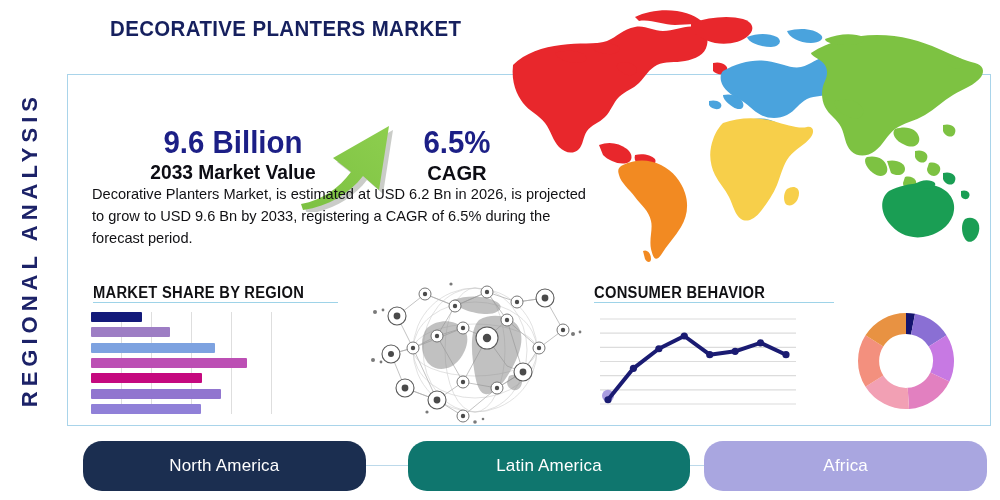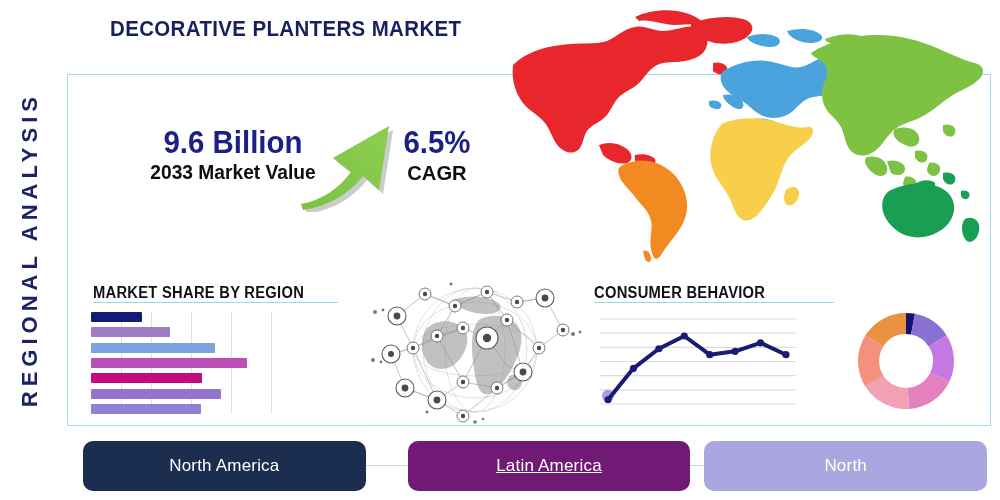--- a/index.html
+++ b/index.html
@@ -38,21 +38,21 @@
     box-sizing:border-box;background:transparent;
   }
 
   
   .kpi{position:absolute;left:88px;top:86px;width:500px;height:90px;margin-top:40px;}
   .kpi-left{position:absolute;left:30px;top:0;text-align:center;width:230px;}
   .kpi-val{font-size:32px;font-weight:700;color:#1c1f86;line-height:1.05;
            transform:scaleX(.92);transform-origin:center;}
   .kpi-lab{font-size:20px;font-weight:700;color:#0d0d14;margin-top:1px;
            transform:scaleX(.96);transform-origin:center;}
-  .kpi-right{position:absolute;left:284px;top:0;text-align:center;width:130px;}
+  .kpi-right{position:absolute;left:304px;top:0;text-align:center;width:130px;}
   .kpi-right .kpi-val{font-size:32px;}
   .kpi-right .kpi-lab{font-size:21px;}
   .arrow-wrap{position:absolute;left:205px;top:-6px;width:110px;height:92px;}
 
   
   .para{
     position:absolute;left:92px;top:183px;width:505px;
     font-size:14.6px;line-height:22px;color:#111114;
   }
 
@@ -85,21 +85,21 @@
   .linechart svg{width:100%;height:100%;display:block;}
 
   
   .donut{position:absolute;left:856px;top:311px;width:100px;height:100px;}
   .donut svg{width:100%;height:100%;display:block;}
 
   
   .regions{position:absolute;left:83px;top:441px;width:904px;height:50px;
            display:flex;align-items:center;}
   .region{
-    height:50px;border-radius:10px;display:flex;align-items:center;
+    height:50px;border-radius:19px;display:flex;align-items:center;
     justify-content:center;color:#ffffff;font-size:17px;font-weight:400;
     letter-spacing:.2px;box-sizing:border-box;flex:1 1 0;
   }
   .region-gap{width:14px;height:50px;position:relative;flex:0 0 14px;}
   .region-gap::after{content:"";position:absolute;left:0;right:0;top:24px;
     height:1px;background:#bcd9ea;}
 </style>
 </head>
 <body>
 
@@ -131,20 +131,21 @@
         <path d="M8 84 C30 80 46 68 58 52 L40 38 L96 6 L86 70 L70 56 C56 74 36 86 10 90 Z" fill="url(#agrad)"></path>
       </svg>
     </div>
 
     <div class="kpi-right">
       <div class="kpi-val">6.5%</div>
       <div class="kpi-lab">CAGR</div>
     </div>
   </div>
 
+  <div class="para">Decorative Planters Market, is estimated at USD 6.2 Bn in 2026, is projected to grow to USD 9.6 Bn by 2033, registering a CAGR of 6.5% during the forecast period.</div>
 
   <div class="worldmap">
     <svg viewBox="0 0 500 260" xmlns="http://www.w3.org/2000/svg">
 
       <g fill="#e8272c">
         <path d="M18 60 C30 48 48 42 66 40 C84 37 100 40 112 36 C122 32 128 24 140 22
                  C150 20 158 26 168 26 C180 26 190 20 200 22 C210 24 214 32 212 40
                  C210 50 200 54 190 56 C180 58 170 56 162 60 C154 64 150 72 144 78
                  C138 84 130 86 124 92 C118 98 116 106 110 112 C104 118 96 120 92 126
                  C88 132 88 140 84 144 C78 150 70 148 64 142 C58 136 56 126 50 118
@@ -370,18 +371,18 @@
         <path d="M 9.472259575903266 75.71968615899182 A 48 48 0 0 1 9.47225957590328 24.280313841008155 L 27.304465362505837 35.59697575096457 A 26.880000000000003 26.880000000000003 0 0 0 27.304465362505827 64.40302424903543 Z" fill="#f3907e"></path>
         <path d="M 9.47225957590328 24.280313841008155 A 48 48 0 0 1 50.000000000000036 2 L 50.00000000000002 23.119999999999997 A 26.880000000000003 26.880000000000003 0 0 0 27.304465362505837 35.59697575096457 Z" fill="#e89242"></path>
       </svg>
   </div>
 
   <div class="regions" id="regions">
       <div class="region" style="background: rgb(27, 46, 80);">North America</div>
       <div class="region-gap"></div>
       <div class="region-gap"></div>
       <div class="region-gap"></div>
-      <div class="region" style="background: #701a75; text-decoration: underline;">Latin America</div>
+      <div class="region" style="background: #0f766e;">Latin America</div>
       <div class="region-gap"></div>
-      <div class="region" style="background: rgb(169, 166, 224);">North</div>
+      <div class="region" style="background: rgb(169, 166, 224);">Africa</div>
     </div>
 
 </div>
 
 </body></html>

